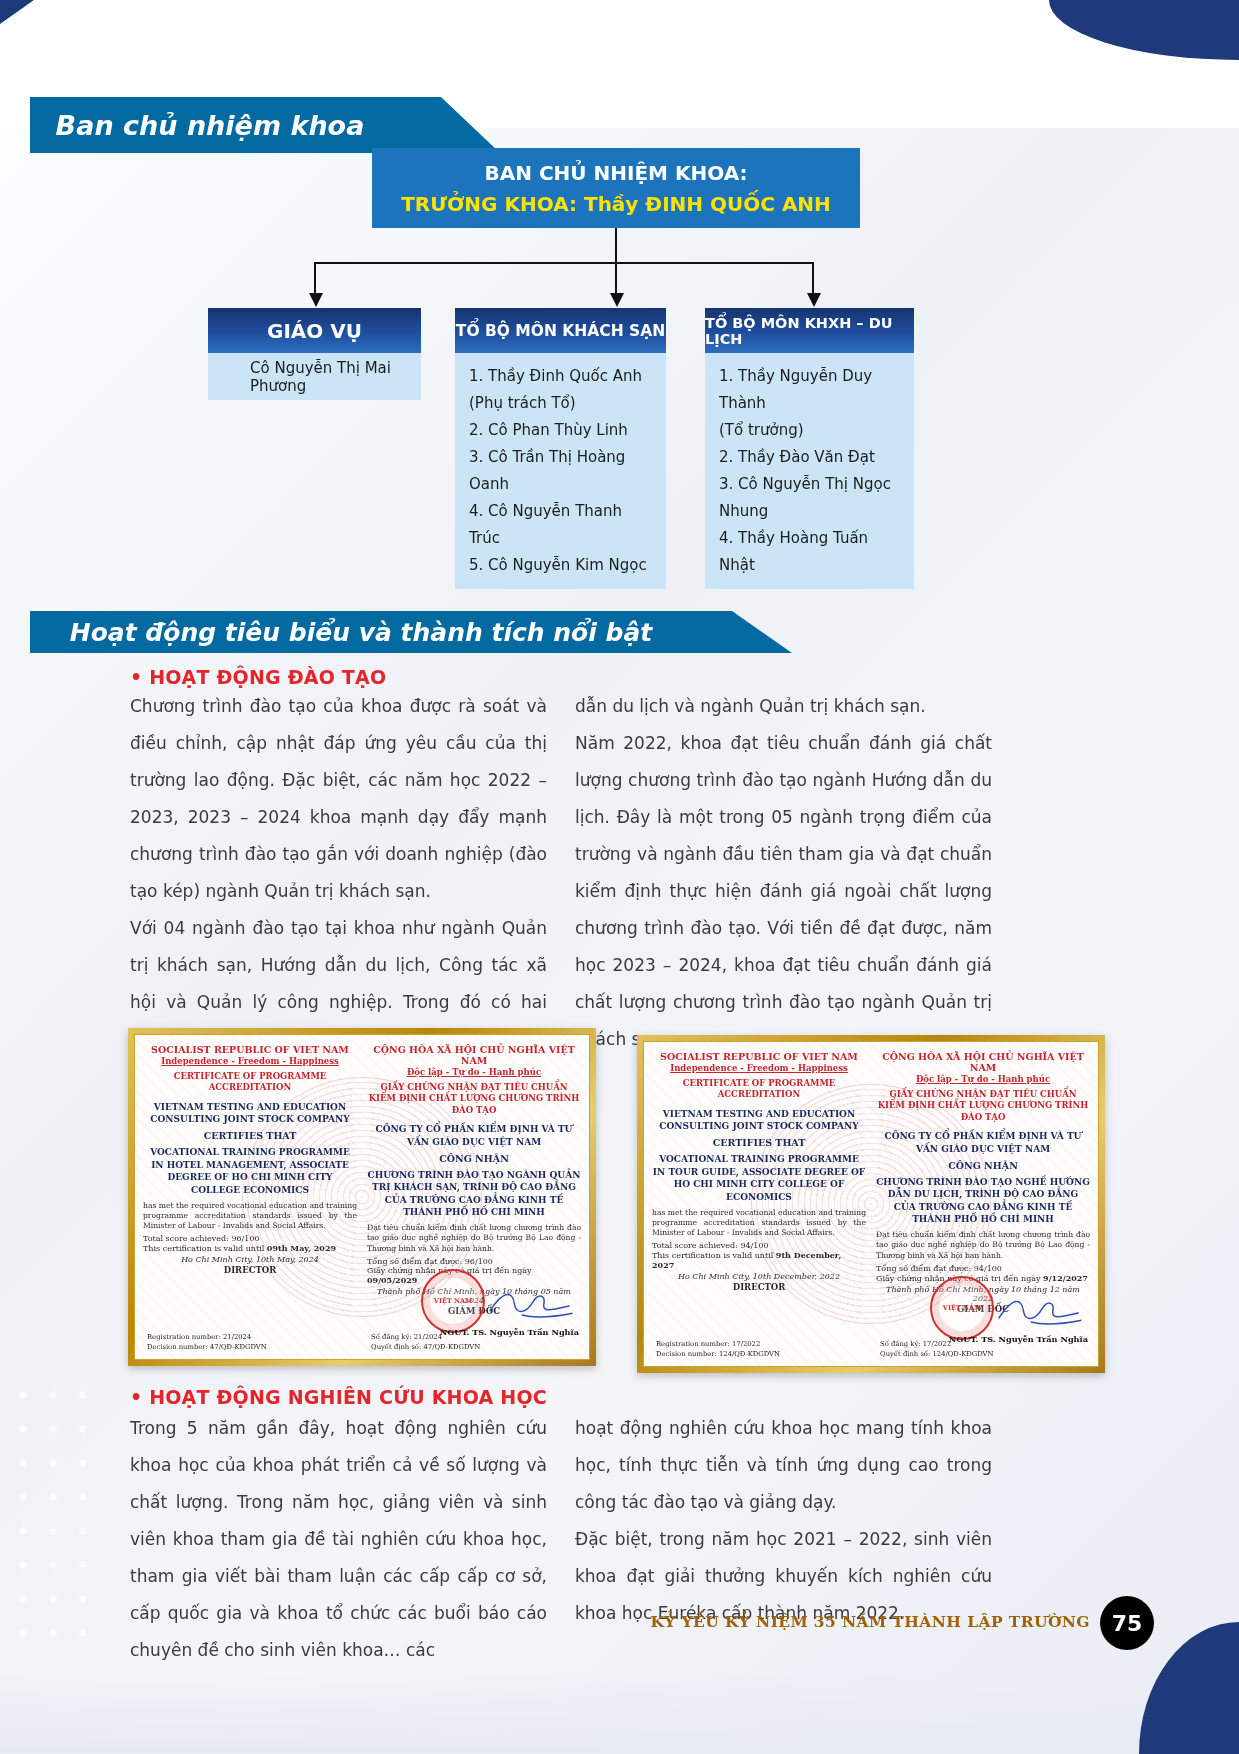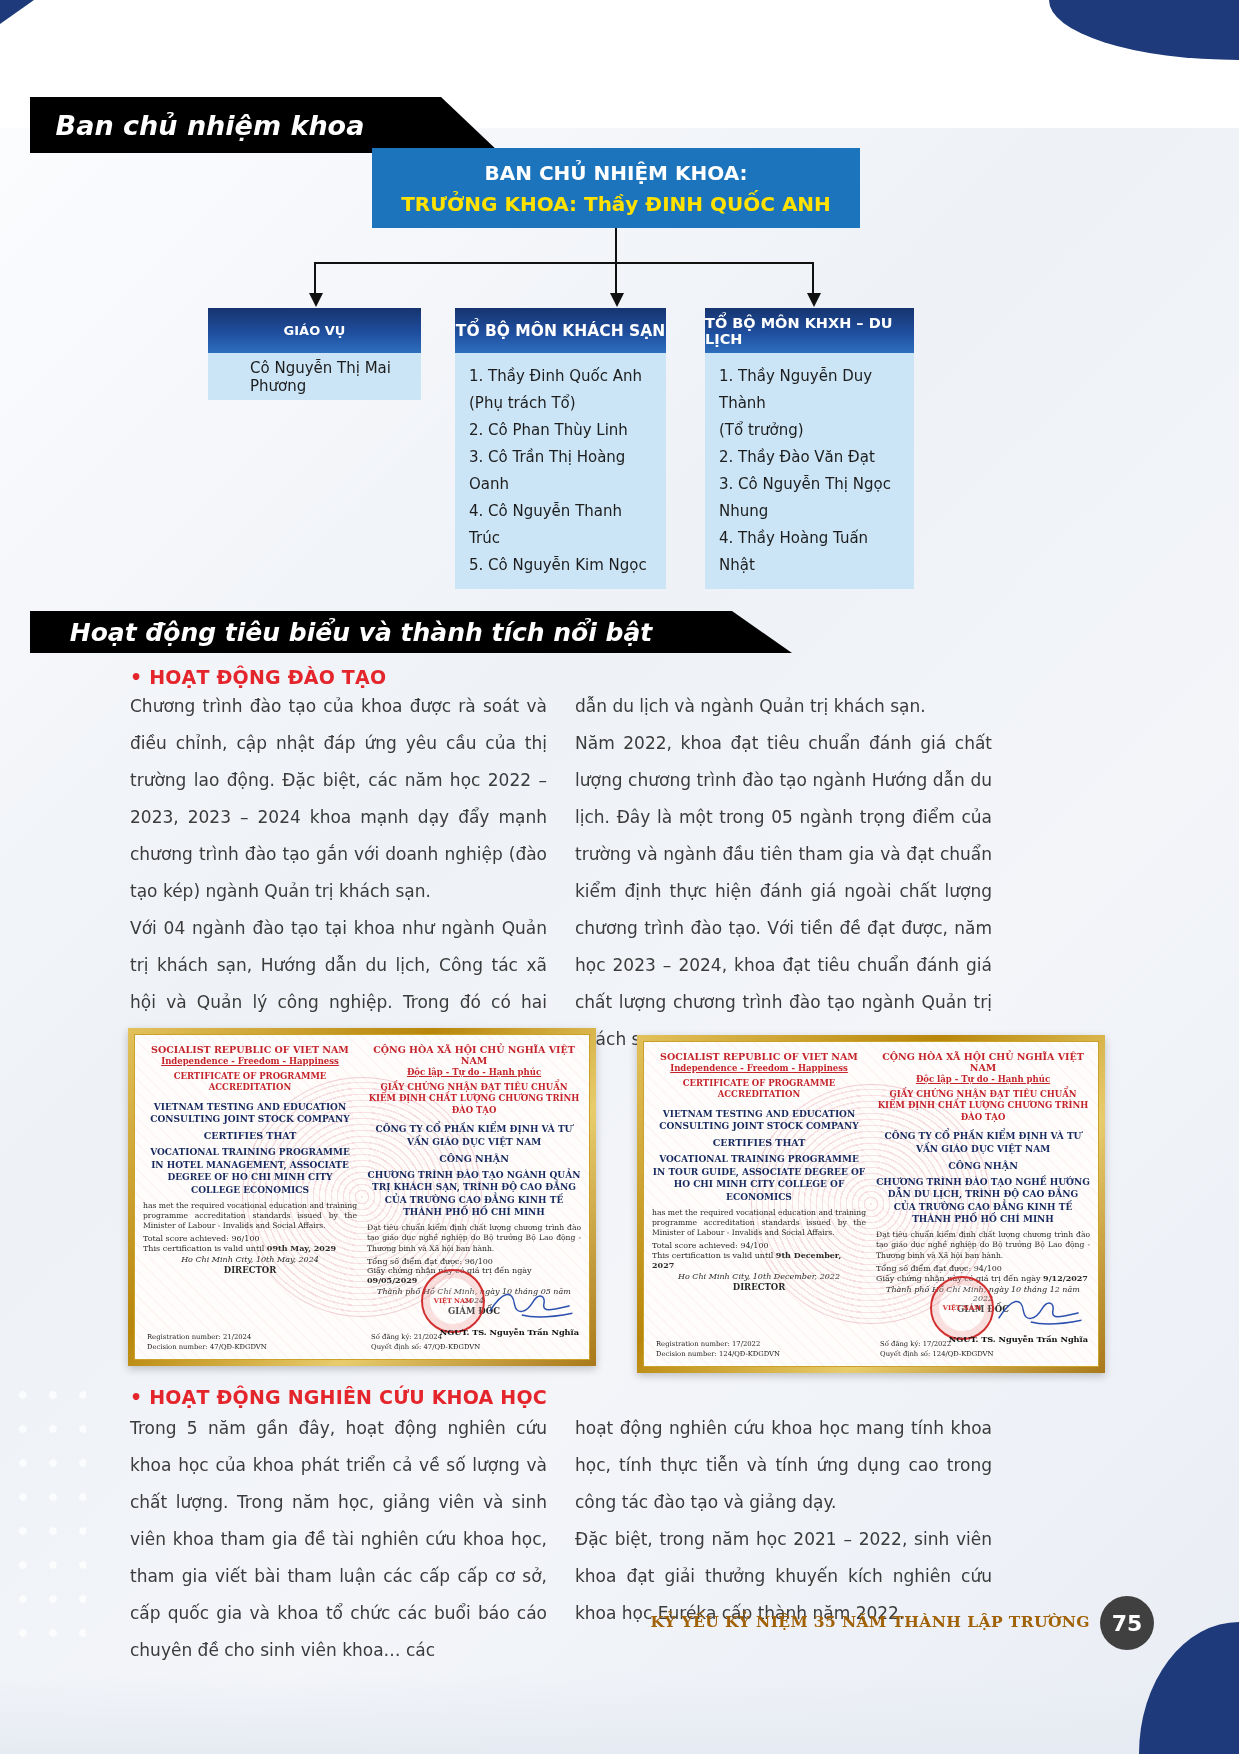--- a/index.html
+++ b/index.html
@@ -12,21 +12,21 @@
   .corner-tr{position:absolute;top:0;right:0;width:190px;height:60px;background:#1e3a7a;
         border-bottom-left-radius:100% 100%;}
   .corner-br{position:absolute;bottom:0;right:0;width:100px;height:132px;background:#1e3a7a;
         border-top-left-radius:100% 100%;}
   .bottom-band{position:absolute;bottom:0;left:0;width:100%;height:80px;
         background:linear-gradient(to top,#e6eaf2,rgba(230,234,242,0));}
   .dots{position:absolute;left:8px;top:1378px;width:78px;height:280px;opacity:.8;
         background-image:radial-gradient(circle,rgba(255,255,255,.95) 3.5px,transparent 4px);
         background-size:30px 34px;}
   
-  .banner{position:absolute;left:30px;background:#000000;color:#fff;font-weight:bold;font-style:italic;
+  .banner{position:absolute;left:30px;background:#0369a1;color:#fff;font-weight:bold;font-style:italic;
         display:flex;align-items:center;justify-content:center;}
   .banner1{top:97px;width:470px;height:56px;font-size:27px;padding-right:110px;box-sizing:border-box;
         clip-path:polygon(0 0,411px 0,470px 100%,0 100%);}
   .banner2{top:611px;width:762px;height:42px;font-size:25px;padding-right:100px;box-sizing:border-box;
         clip-path:polygon(0 0,702px 0,762px 100%,0 100%);}
   
   .root-box{position:absolute;left:372px;top:148px;width:488px;height:80px;background:#1b74bc;
         display:flex;flex-direction:column;align-items:center;justify-content:center;gap:7px;text-align:left;}
   .root-line1{color:#ffffff;font-weight:bold;font-size:20px;}
   .root-line2{color:#ffe200;font-weight:bold;font-size:20px;}
@@ -70,21 +70,21 @@
   .cert-foot-en{position:absolute;left:12px;bottom:7px;font-size:6.8px;text-align:left;z-index:3;color:#222;line-height:1.5;}
   .cert-foot-vi{position:absolute;left:52%;bottom:7px;font-size:6.8px;text-align:left;z-index:3;color:#222;line-height:1.5;}
   .cert-signer{position:absolute;right:10px;bottom:22px;font-size:8.2px;font-weight:bold;z-index:4;color:#111;}
   .cert-seal{position:absolute;left:63%;bottom:26px;width:60px;height:60px;border-radius:50%;
         border:2px solid #d2302f;box-shadow:inset 0 0 0 7px rgba(210,48,47,.14);display:flex;align-items:center;
         justify-content:center;color:#d2302f;font-size:6.5px;font-weight:bold;z-index:3;background:rgba(255,255,255,.15);}
   .cert-sign-svg{position:absolute;right:12px;bottom:36px;z-index:4;}
   
   .footer-text{position:absolute;right:149px;top:1612px;font-family:"DejaVu Serif","Liberation Serif",serif;
         font-weight:bold;font-size:15.5px;color:#a16207;letter-spacing:.4px;}
-  .page-num{position:absolute;left:1100px;top:1596px;width:54px;height:54px;border-radius:50%;background:#404040;
+  .page-num{position:absolute;left:1100px;top:1596px;width:54px;height:54px;border-radius:50%;background:#000000;
         color:#fff;font-weight:bold;font-size:22px;display:flex;align-items:center;justify-content:center;}
 </style>
 </head>
 <body>
 
 <div class="page">
   <div class="bg-soft"></div>
   <div class="dots"></div>
   <div class="corner-tl"></div>
   <div class="corner-tr"></div>
@@ -103,21 +103,21 @@
   <div class="cline" style="left:615px;top:228px;width:2px;height:36px;"></div>
   <div class="cline" style="left:314px;top:262px;width:500px;height:2px;"></div>
   <div class="cline" style="left:314px;top:262px;width:2px;height:32px;"></div>
   <div class="arrow-head" style="left:309px;top:293px;"></div>
   <div class="cline" style="left:615px;top:262px;width:2px;height:32px;"></div>
   <div class="arrow-head" style="left:610px;top:293px;"></div>
   <div class="cline" style="left:812px;top:262px;width:2px;height:32px;"></div>
   <div class="arrow-head" style="left:807px;top:293px;"></div>
 
   <div class="dept" style="left:208px;top:308px;width:213px;">
-    <div class="dept-head" style="font-size:13px;">GIÁO VỤ</div>
+    <div class="dept-head" style="font-size:20px;">GIÁO VỤ</div>
     <div class="dept-body center" style="height:47px;">Cô Nguyễn Thị Mai Phương</div>
   </div>
 
   <div class="dept" style="left:455px;top:308px;width:211px;border-radius:21px;">
     <div class="dept-head" style="font-size:15.5px;">TỔ BỘ MÔN KHÁCH SẠN</div>
     <div class="dept-body list">
       <div>1. Thầy Đinh Quốc Anh</div>
       <div>(Phụ trách Tổ)</div>
       <div>2. Cô Phan Thùy Linh</div>
       <div>3. Cô Trần Thị Hoàng Oanh</div>

